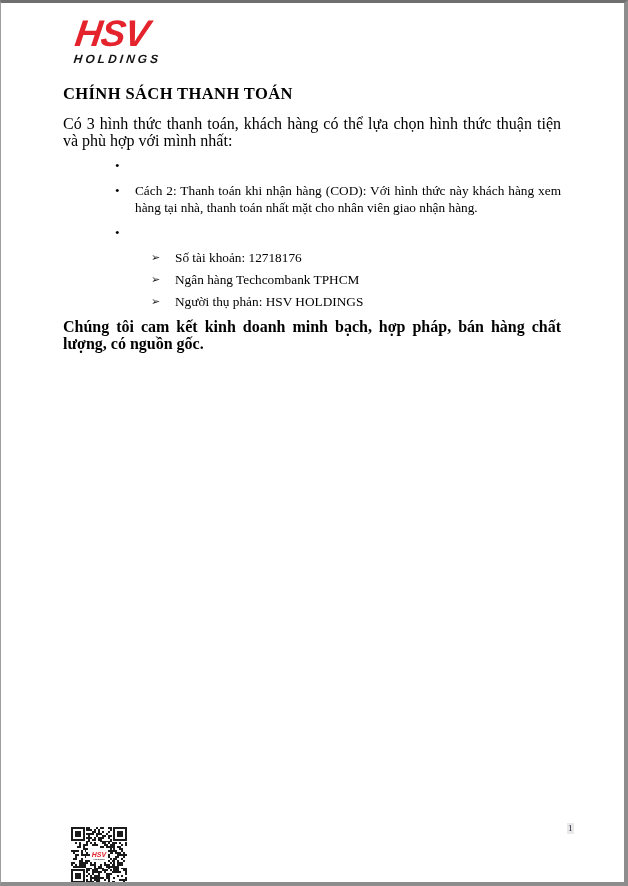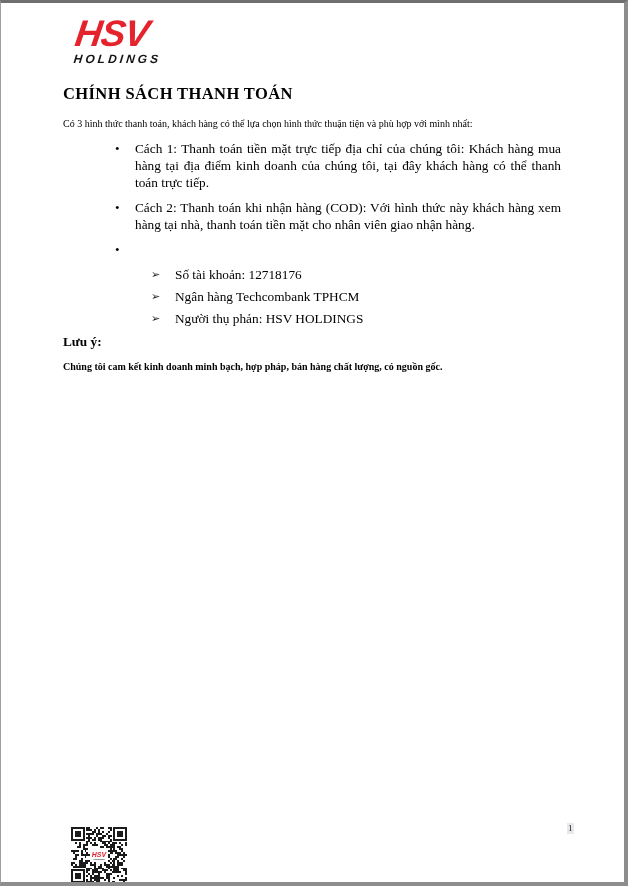--- a/index.html
+++ b/index.html
@@ -42,21 +42,21 @@
     transform: skewX(-6deg);
     transform-origin: left bottom;
   }
   .title {
     font-size: 16.5px;
     font-weight: 700;
     letter-spacing: 0.4px;
     margin: 17px 0 11px 0;
   }
   .para {
-    font-size: 10px;
+    font-size: 16px;
     line-height: 17px;
     text-align: justify;
     margin: 0 0 6px 0;
   }
   ul.bullets, ul.subs { list-style: none; margin: 8px 0 0 0; padding: 0; }
   ul.bullets li {
     display: flex;
     margin: 0 0 8px 0;
     font-size: 13.3px;
     line-height: 17px;
@@ -124,25 +124,24 @@
       <div class="logo-sub">HOLDINGS</div>
     </div>
 
     <h1 class="title">CHÍNH SÁCH THANH TOÁN</h1>
 
     <p class="para">Có 3 hình thức thanh toán, khách hàng có thể lựa chọn hình thức thuận tiện và phù hợp với mình nhất:</p>
 
     <ul class="bullets">
       <li>
         <span class="marker">•</span>
-        <span class="li-text">Cách 1: Thanh toán tiền mặt trực tiếp địa chỉ của chúng tôi: Khách hàng mua hàng tại địa điểm kinh doanh của chúng tôi, tại đây khách hàng có thể thanh toán trực tiếp.</span>
       </li>
       <li>
         <span class="marker">•</span>
-        <span class="li-text">Cách 2: Thanh toán khi nhận hàng (COD): Với hình thức này khách hàng xem hàng tại nhà, thanh toán tiền mặt cho nhân viên giao nhận hàng.</span>
+        <span class="li-text">Cách 2: Thanh toán khi nhận hàng (COD): Với hình thức này khách hàng xem hàng tại nhà, thanh toán nhất mặt cho nhân viên giao nhận hàng.</span>
       </li>
       <li>
         <span class="marker">•</span>
       </li>
     </ul>
 
     <ul class="subs">
       <li>
         <span class="marker">➢</span>
         <span class="li-text">Số tài khoản: 12718176</span>
@@ -150,21 +149,20 @@
       <li>
         <span class="marker">➢</span>
         <span class="li-text">Ngân hàng Techcombank TPHCM</span>
       </li>
       <li>
         <span class="marker">➢</span>
         <span class="li-text">Người thụ phản: HSV HOLDINGS</span>
       </li>
     </ul>
 
-    <p class="note-label">Lưu ý:</p>
 
     <p class="para commitment">Chúng tôi cam kết kinh doanh minh bạch, hợp pháp, bán hàng chất lượng, có nguồn gốc.</p>
   </div>
 
   <div class="qr"><svg viewBox="0 0 29 29" width="100%" height="100%" shape-rendering="crispEdges">
         <rect width="29" height="29" fill="#ffffff"></rect>
         <g fill="#1b1b1b">
           <rect x="8" y="0" width="1" height="1"></rect>
           <rect x="9" y="0" width="1" height="1"></rect>
           <rect x="13" y="0" width="1" height="1"></rect>

